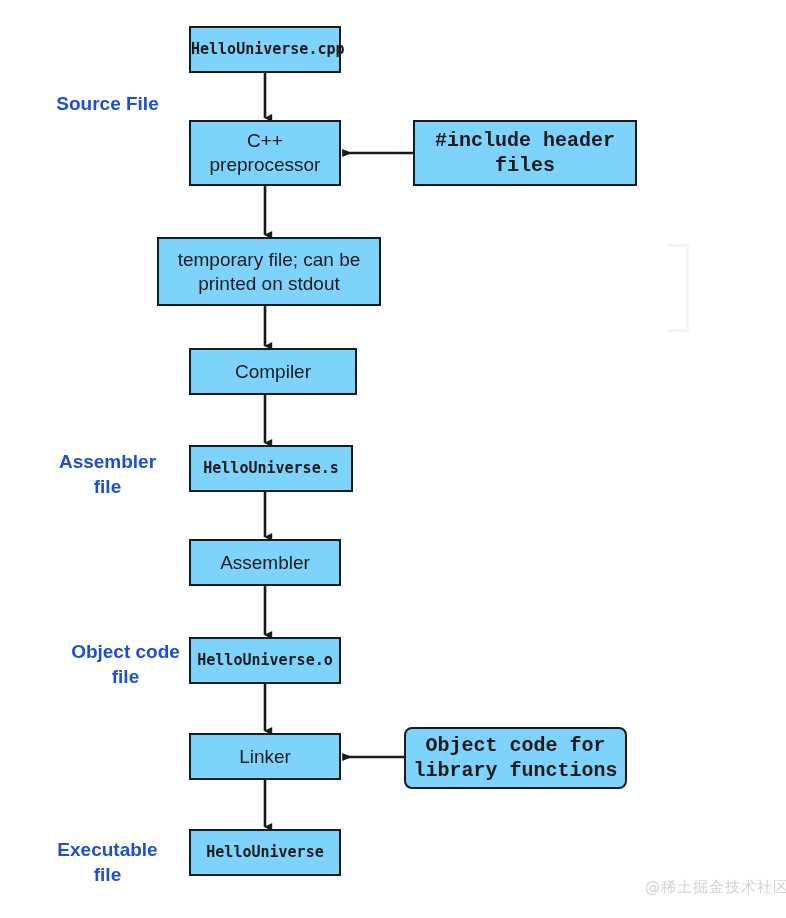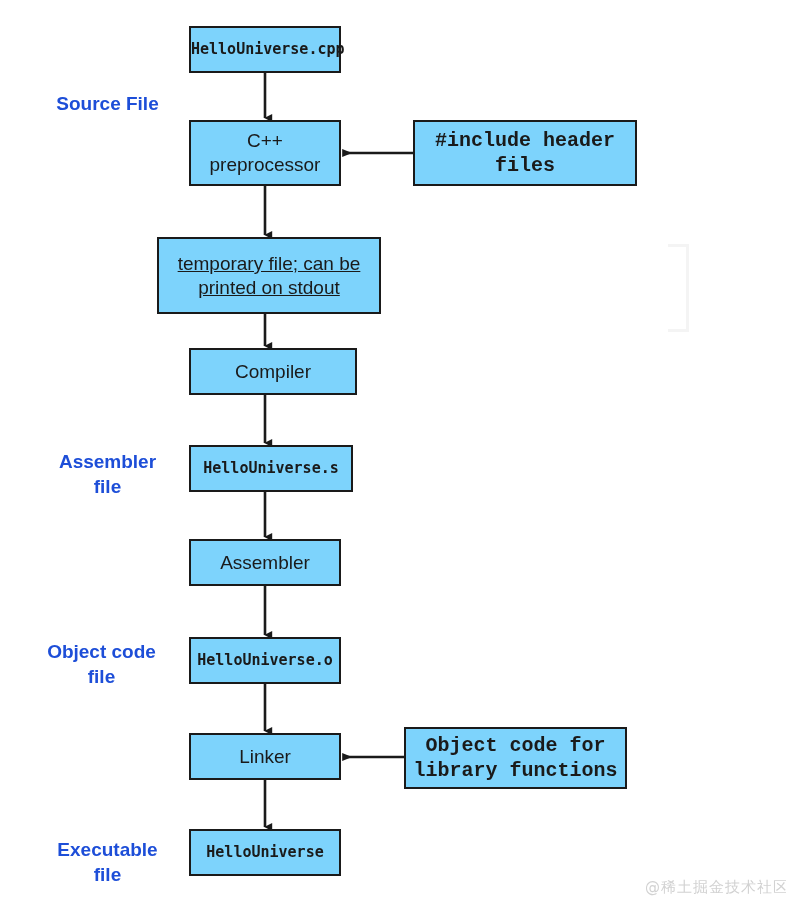--- a/index.html
+++ b/index.html
@@ -118,52 +118,52 @@
         <span class="txt">HelloUniverse.cpp</span>
       </div>
       <div class="node sans" style="left: 189px; top: 120px; width: 152px; height: 66px;">
         <span class="txt">C++
 preprocessor</span>
       </div>
       <div class="node sans-bold" style="left: 413px; top: 120px; width: 224px; height: 66px;">
         <span class="txt">#include header
 files</span>
       </div>
-      <div class="node sans" style="left: 157px; top: 237px; width: 224px; height: 77px; text-decoration: underline;">
+      <div class="node sans" style="left: 157px; top: 237px; width: 224px; height: 69px;">
         <span class="txt">temporary file; can be
 printed on stdout</span>
       </div>
       <div class="node sans" style="left: 189px; top: 348px; width: 168px; height: 47px;">
         <span class="txt">Compiler</span>
       </div>
       <div class="node mono" style="left: 189px; top: 445px; width: 164px; height: 47px;">
         <span class="txt">HelloUniverse.s</span>
       </div>
       <div class="node sans" style="left: 189px; top: 539px; width: 152px; height: 47px;">
         <span class="txt">Assembler</span>
       </div>
       <div class="node mono" style="left: 189px; top: 637px; width: 152px; height: 47px;">
         <span class="txt">HelloUniverse.o</span>
       </div>
       <div class="node sans" style="left: 189px; top: 733px; width: 152px; height: 47px;">
         <span class="txt">Linker</span>
       </div>
-      <div class="node sans-bold" style="left: 404px; top: 727px; width: 223px; height: 62px;">
+      <div class="node sans-bold" style="left: 404px; top: 727px; width: 223px; height: 62px; border-radius: 8px;">
         <span class="txt">Object code for
 library functions</span>
       </div>
       <div class="node mono" style="left: 189px; top: 829px; width: 152px; height: 47px;">
         <span class="txt">HelloUniverse</span>
       </div>
     </div>
   <div id="labels-layer">
       <div class="stage-label" style="left: 30px; top: 92px; width: 155px;">Source File</div>
       <div class="stage-label" style="left: 30px; top: 450px; width: 155px;">Assembler
 file</div>
-      <div class="stage-label" style="left: 24px; top: 640px; width: 155px;">Object code
+      <div class="stage-label" style="left: 48px; top: 640px; width: 155px;">Object code
 file</div>
       <div class="stage-label" style="left: 30px; top: 838px; width: 155px;">Executable
 file</div>
     </div>
 
   <div class="watermark" style="left: 645px; top: 878px; color: rgb(210, 210, 210);">@稀土掘金技术社区</div>
 
 </div>
 
 </body></html>

